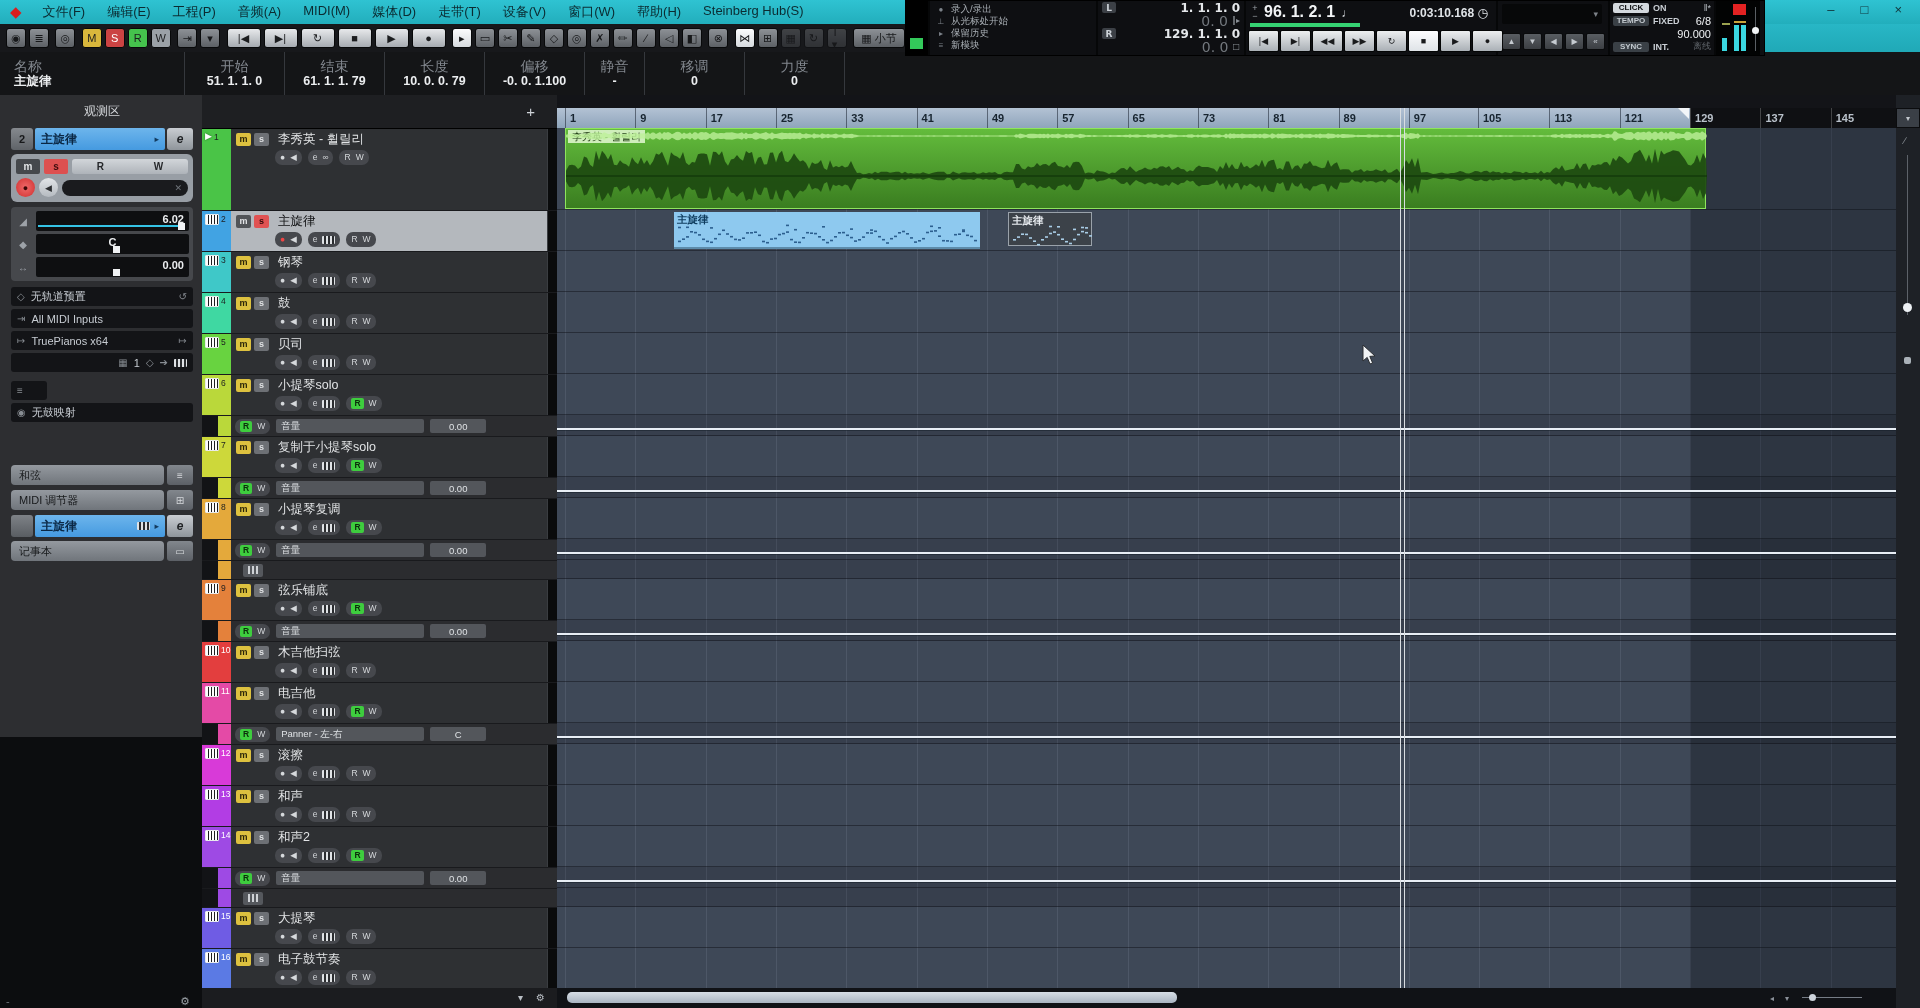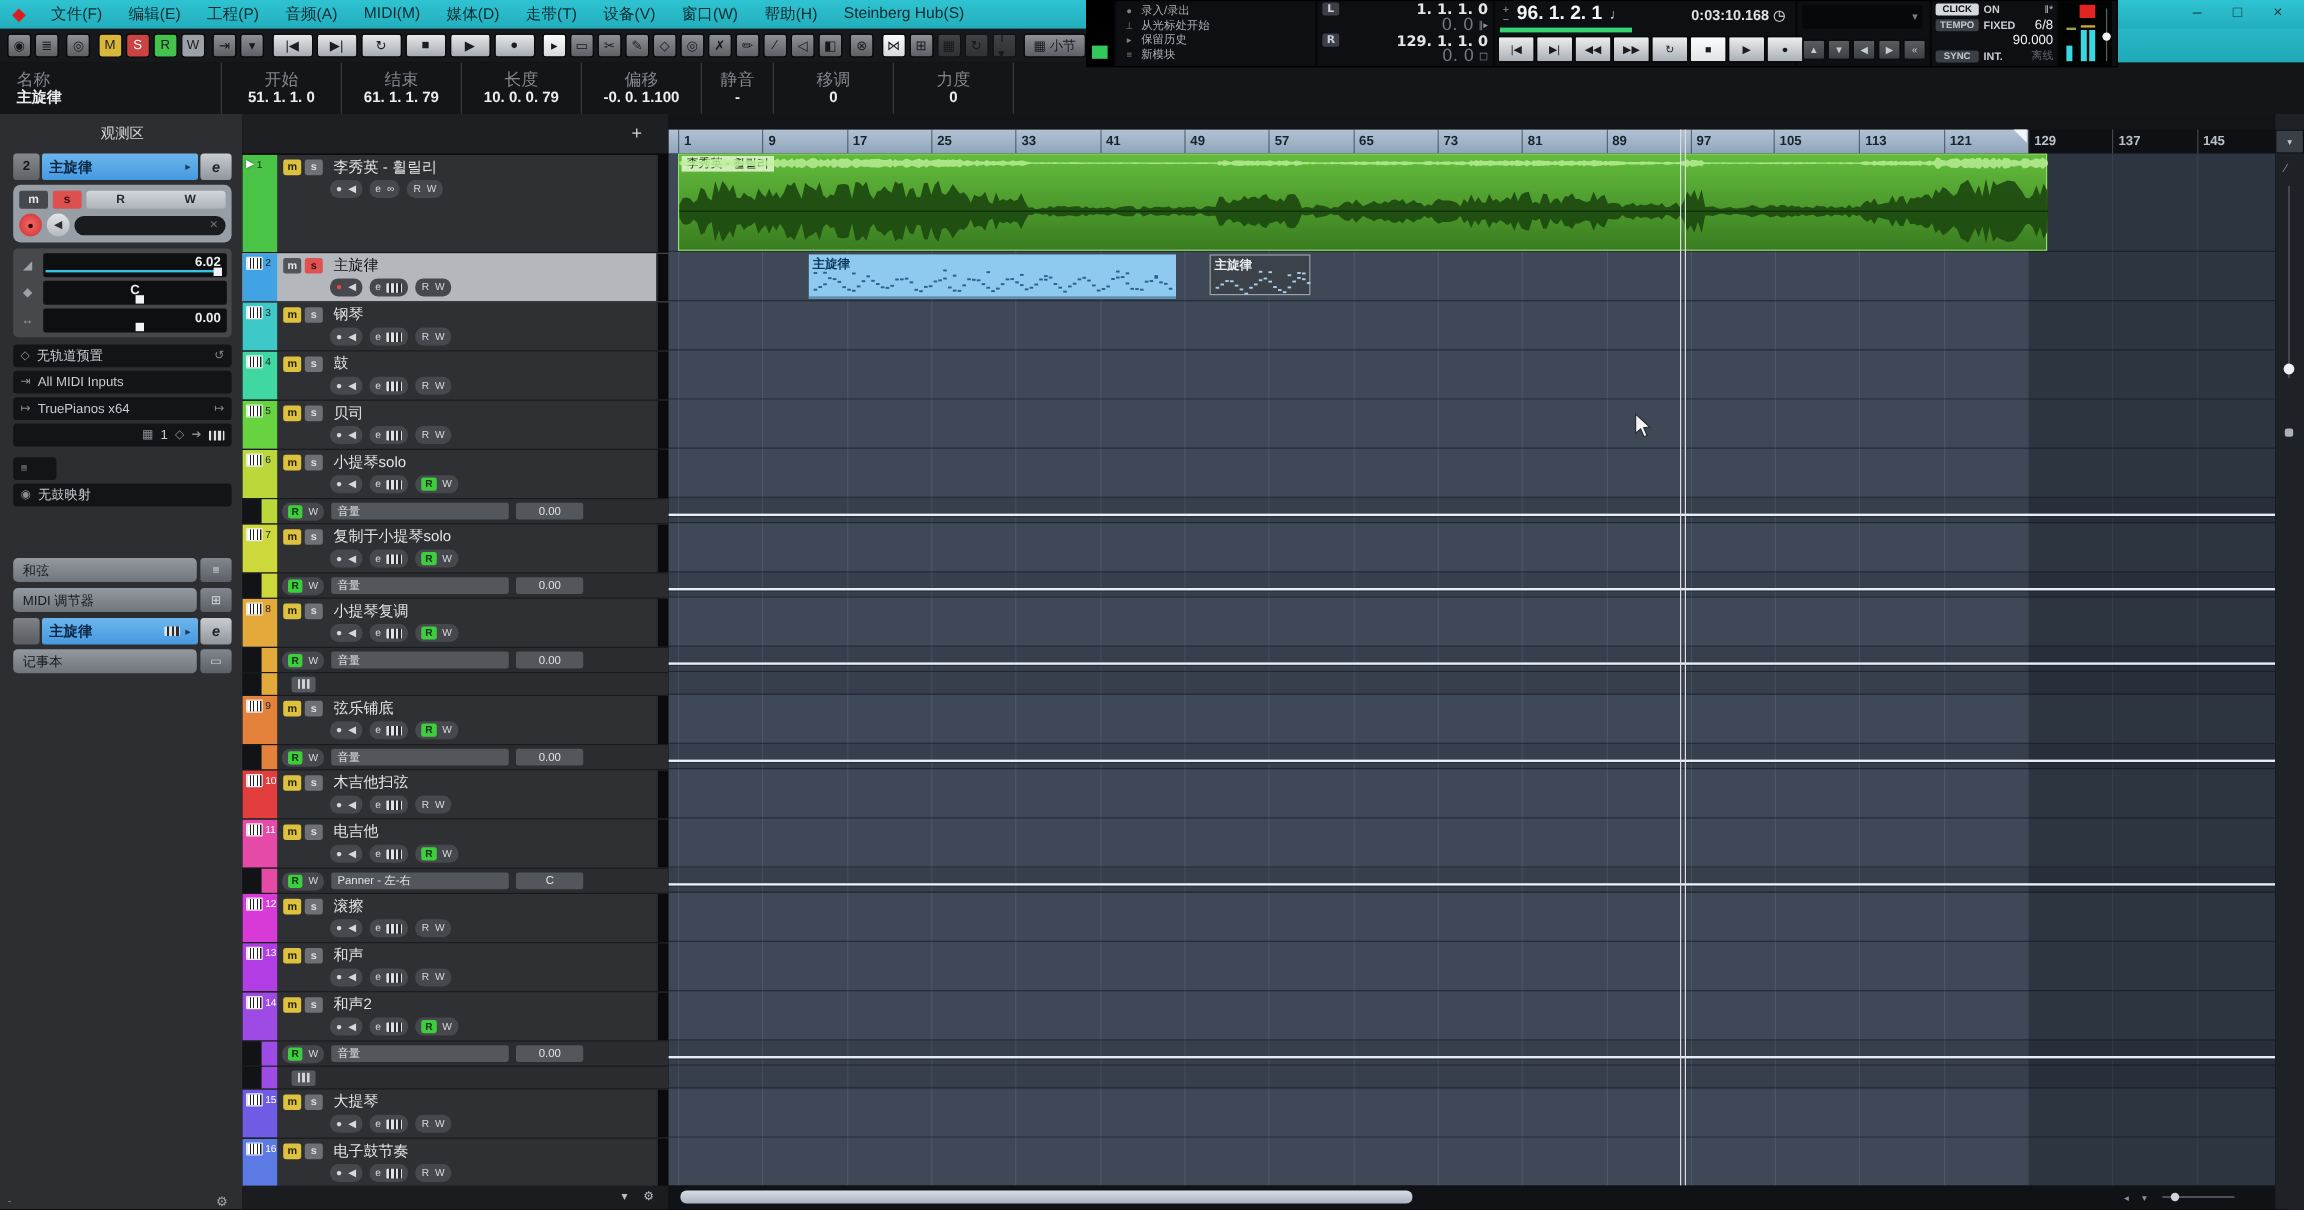--- a/index.html
+++ b/index.html
@@ -75,21 +75,21 @@
   #t-meter{width:44px;background:#020303;border-right:none;}
   #t-meter .clip{position:absolute;right:14px;top:3px;width:13px;height:11px;background:#e32222;}
   #t-meter .b1{position:absolute;left:6px;bottom:4px;width:5px;height:13px;background:#3ad7e0;}
   #t-meter .b2{position:absolute;right:21px;bottom:4px;width:5px;height:26px;background:#3ad7e0;}
   #t-meter .b3{position:absolute;right:14px;bottom:4px;width:5px;height:26px;background:#3ad7e0;}
   #t-meter .d1{position:absolute;left:6px;top:22px;width:8px;height:2px;background:#9ba24f;}
   #t-meter .d2{position:absolute;right:14px;top:20px;width:12px;height:2px;background:#c9a43a;}
   #t-meter .sl{position:absolute;right:4px;top:6px;width:1px;height:44px;background:#5a5f64;}
   #t-meter .kn{position:absolute;right:1px;top:26px;width:7px;height:7px;border-radius:50%;background:#f2f4f6;}
   
-  #inspector{left:0;top:95px;width:202px;height:913px;background:#2d2e31;box-sizing:border-box;padding:4px 9px 0 11px;}
+  #inspector{left:0;top:95px;width:202px;height:642px;background:#2d2e31;box-sizing:border-box;padding:4px 9px 0 11px;}
   #insp-title{text-align:center;color:#d4d7da;font-size:12px;margin:4px 0 8px;}
   .irow{display:flex;gap:2px;margin-bottom:4px;align-items:center;}
   .numbox{width:22px;height:22px;background:linear-gradient(#85898e,#5f6368);border-radius:3px;color:#17181a;
           font-size:11px;font-weight:bold;display:flex;align-items:center;justify-content:center;}
   .bluebox{flex:1;height:22px;background:linear-gradient(#6db5ec,#459ae0);color:#0a2744;font-size:12px;font-weight:bold;
            display:flex;align-items:center;padding:0 6px;box-sizing:border-box;border-radius:2px;}
   .bluebox .caret{margin-left:auto;font-size:9px;color:#123a5e;}
   .ebox{width:26px;height:22px;background:linear-gradient(#c9cdd2,#8f959b);border-radius:3px;color:#202225;
         font-size:12px;font-weight:bold;font-style:italic;display:flex;align-items:center;justify-content:center;}
   .panel{background:#989ea5;border-radius:6px;padding:5px;margin-bottom:5px;}

